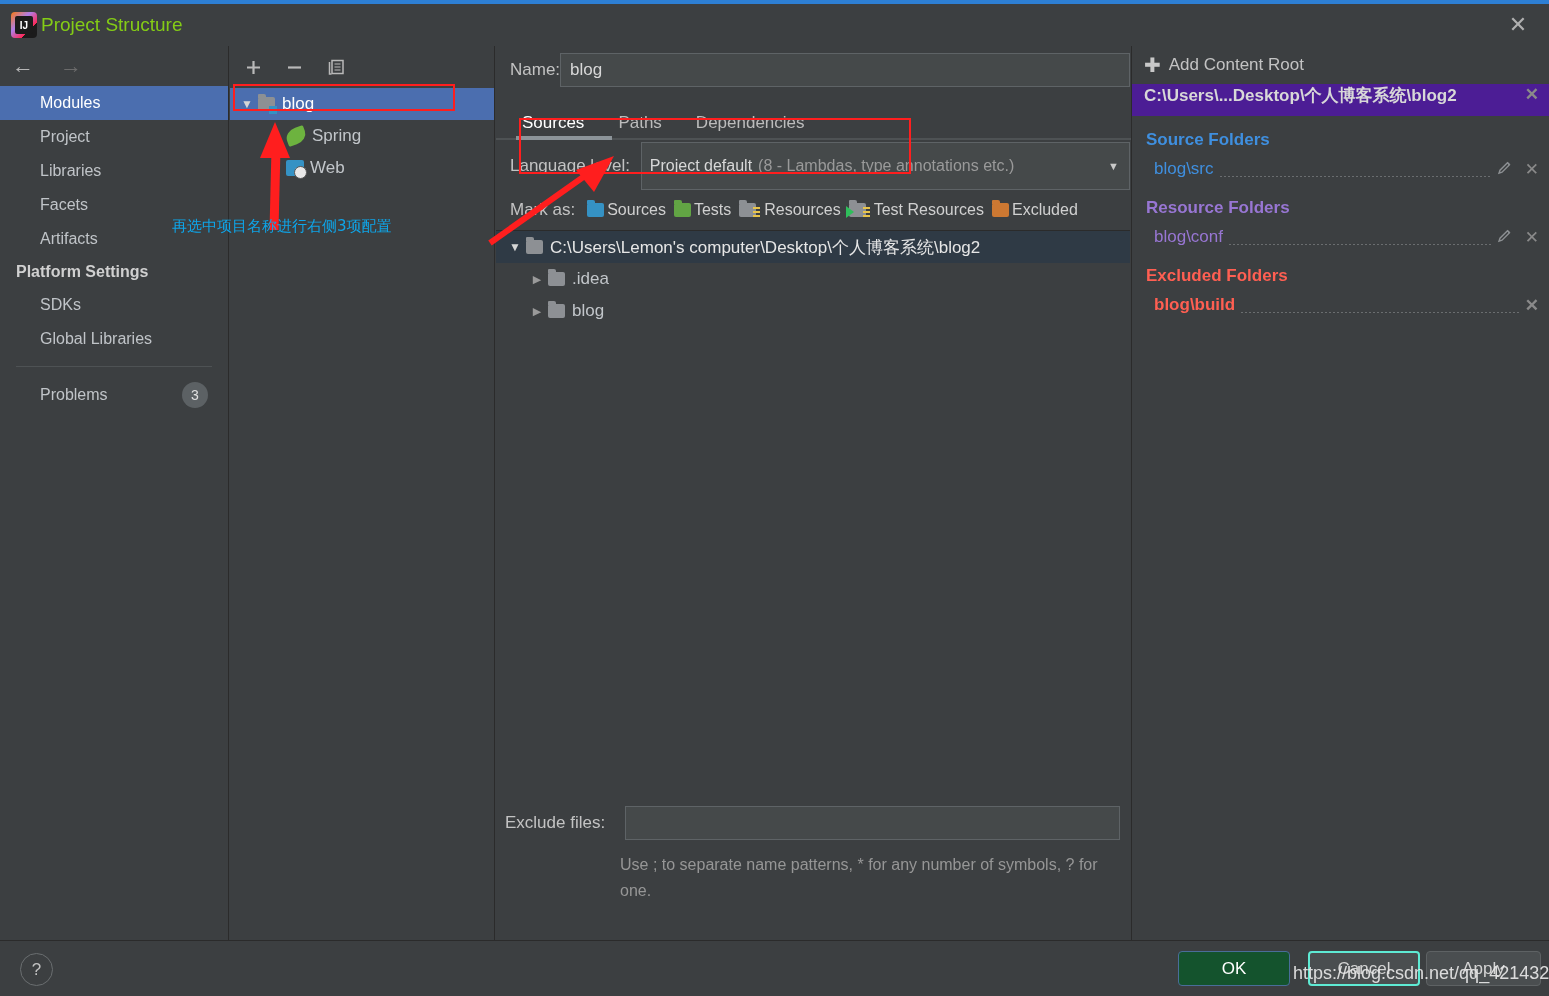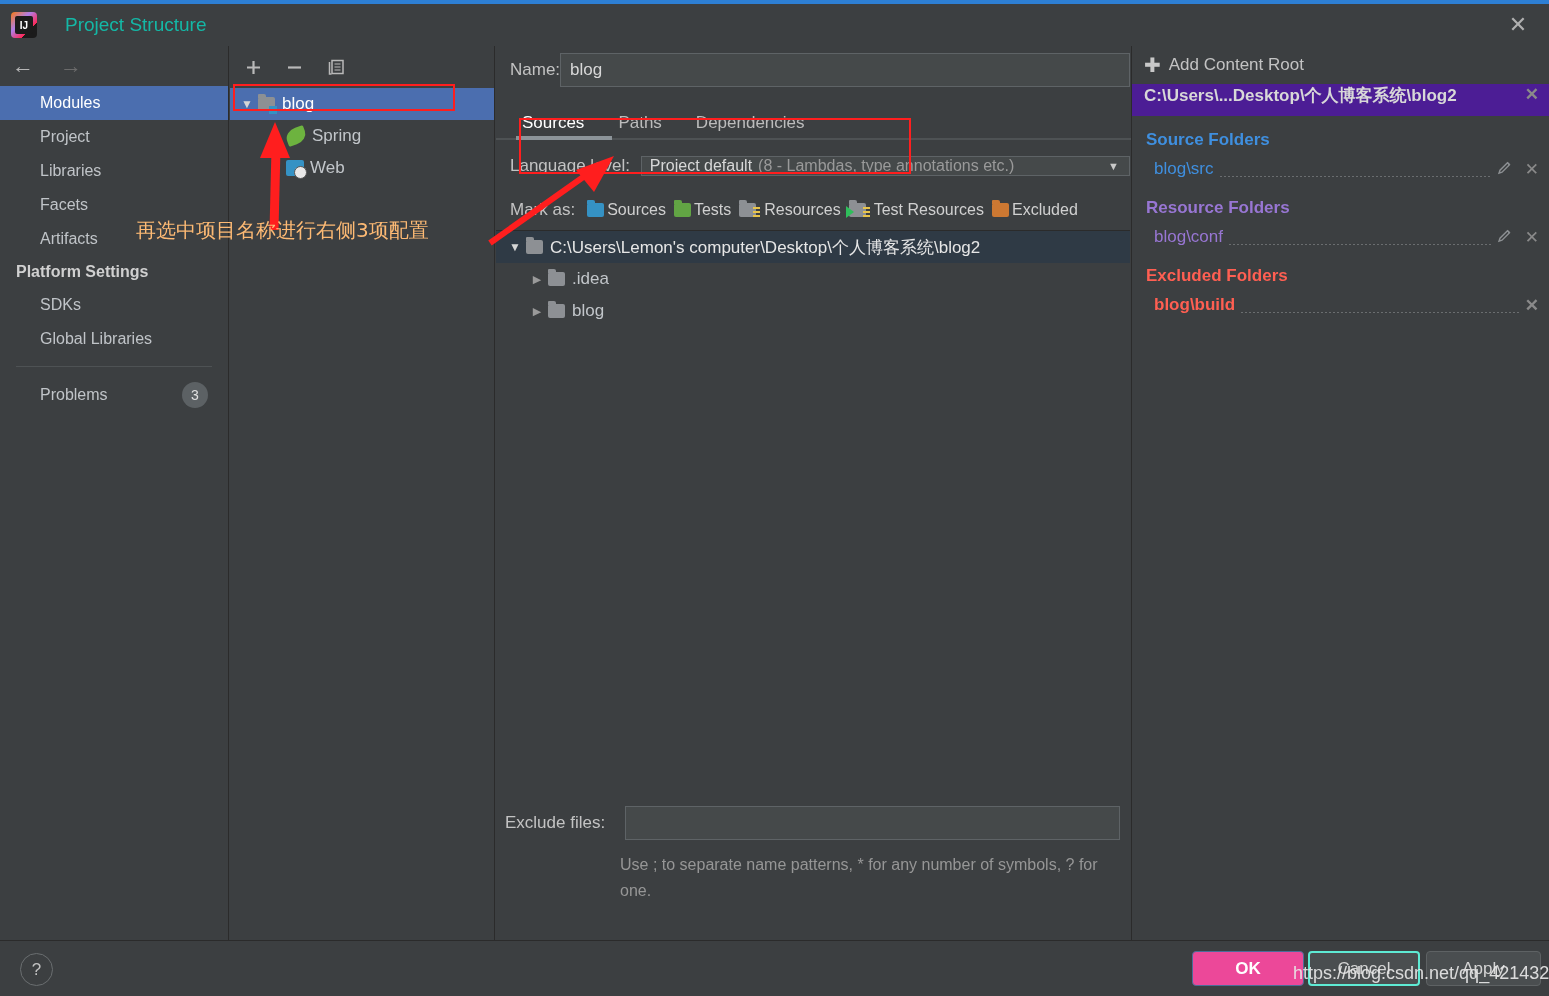--- a/index.html
+++ b/index.html
@@ -35,22 +35,22 @@
   .ij-logo::after {
     content: "IJ";
     position: absolute; left: 4px; top: 4px;
     width: 18px; height: 18px;
     background: #1b1b1b; color: #ffffff;
     font-size: 10px; font-weight: bold;
     display: flex; align-items: center; justify-content: center;
     border-radius: 2px;
   }
   .title-text {
-    margin-left: 28px;
-    font-size: 19px; color: #14b8a6;
+    margin-left: 4px;
+    font-size: 19px; color: #84cc16;
   }
   .winclose {
     position: absolute; right: 16px; top: 10px;
     width: 30px; height: 30px;
     display: flex; align-items: center; justify-content: center;
     color: #b0b0b0; font-size: 22px; line-height: 1;
     cursor: pointer;
   }
 
   
@@ -164,21 +164,21 @@
     position:absolute; left:0; bottom:0; width:1053px; height:2px; background:#4e5254;
   }
   .tabs-activebar {
     position:absolute; left:20px; bottom:0; width:96px; height:4px; background:#8c9499;
   }
   .langrow {
     display:flex; align-items:center; height:52px; padding-left:14px;
   }
   .langlabel { font-size:17px; color:#c3c3c3; width:148px; }
   .combo {
-    height: 20px; width: 551px;
+    height: 48px; width: 551px;
     background: #45494a; border:1px solid #5e6366;
     display:flex; align-items:center; padding:0 8px;
     font-size:16px; color:#d8d8d8; cursor:pointer; position:relative;
   }
   .combo .dim { color:#9a9a9a; margin-left:6px; }
   .combo .caret {
     position:absolute; right:10px; font-size:11px; color:#c9c9c9;
   }
   .markrow {
     display:flex; align-items:center; height:36px; padding-left:14px; gap:0px;
@@ -271,32 +271,32 @@
   .helpbtn {
     position:absolute; left:20px; top:12px; width:33px; height:33px;
     border-radius:50%; border:1px solid #6a6e70; color:#c2c2c2;
     display:flex; align-items:center; justify-content:center; font-size:17px; cursor:pointer;
   }
   .btn {
     position:absolute; top:10px; height:35px;
     display:flex; align-items:center; justify-content:center;
     font-size:17px; border-radius:4px; cursor:pointer;
   }
-  .btn.ok { right:245px; width:112px; background:#ec4899; color:#ffffff; font-weight:bold;
+  .btn.ok { right:259px; width:112px; background:#14532d; color:#ffffff; font-weight:normal;
             border:1px solid #4a6d99; }
   .btn.cancel { right:129px; width:112px; background:#4a4e50; color:#d4d4d4; border:2px solid #5eead4; }
   .btn.apply  { right:8px;  width:115px; background:#4a4e50; color:#d4d4d4; border:1px solid #5e6264; }
 
   
   .ann-box {
     position:absolute; border:2px solid #ff1e1e; pointer-events:none;
   }
   .ann-text {
-    position:absolute; color:#fdba74; font-size:20px;
-    font-family:"DejaVu Sans", sans-serif; white-space:nowrap; pointer-events:none;
+    position:absolute; color:#0ea5e9; font-size:15px;
+    font-family:"DejaVu Sans", sans-serif; white-space:nowrap; pointer-events:none;margin-left:36px;
   }
   .watermark {
     position:absolute; left:1293px; top:963px;
     color:#e8e8e8; font-size:18px; opacity:0.92; pointer-events:none;
     font-family:"Liberation Sans", sans-serif;
   }
   svg.arrow { position:absolute; pointer-events:none; }
 </style>
 </head>
 <body>

